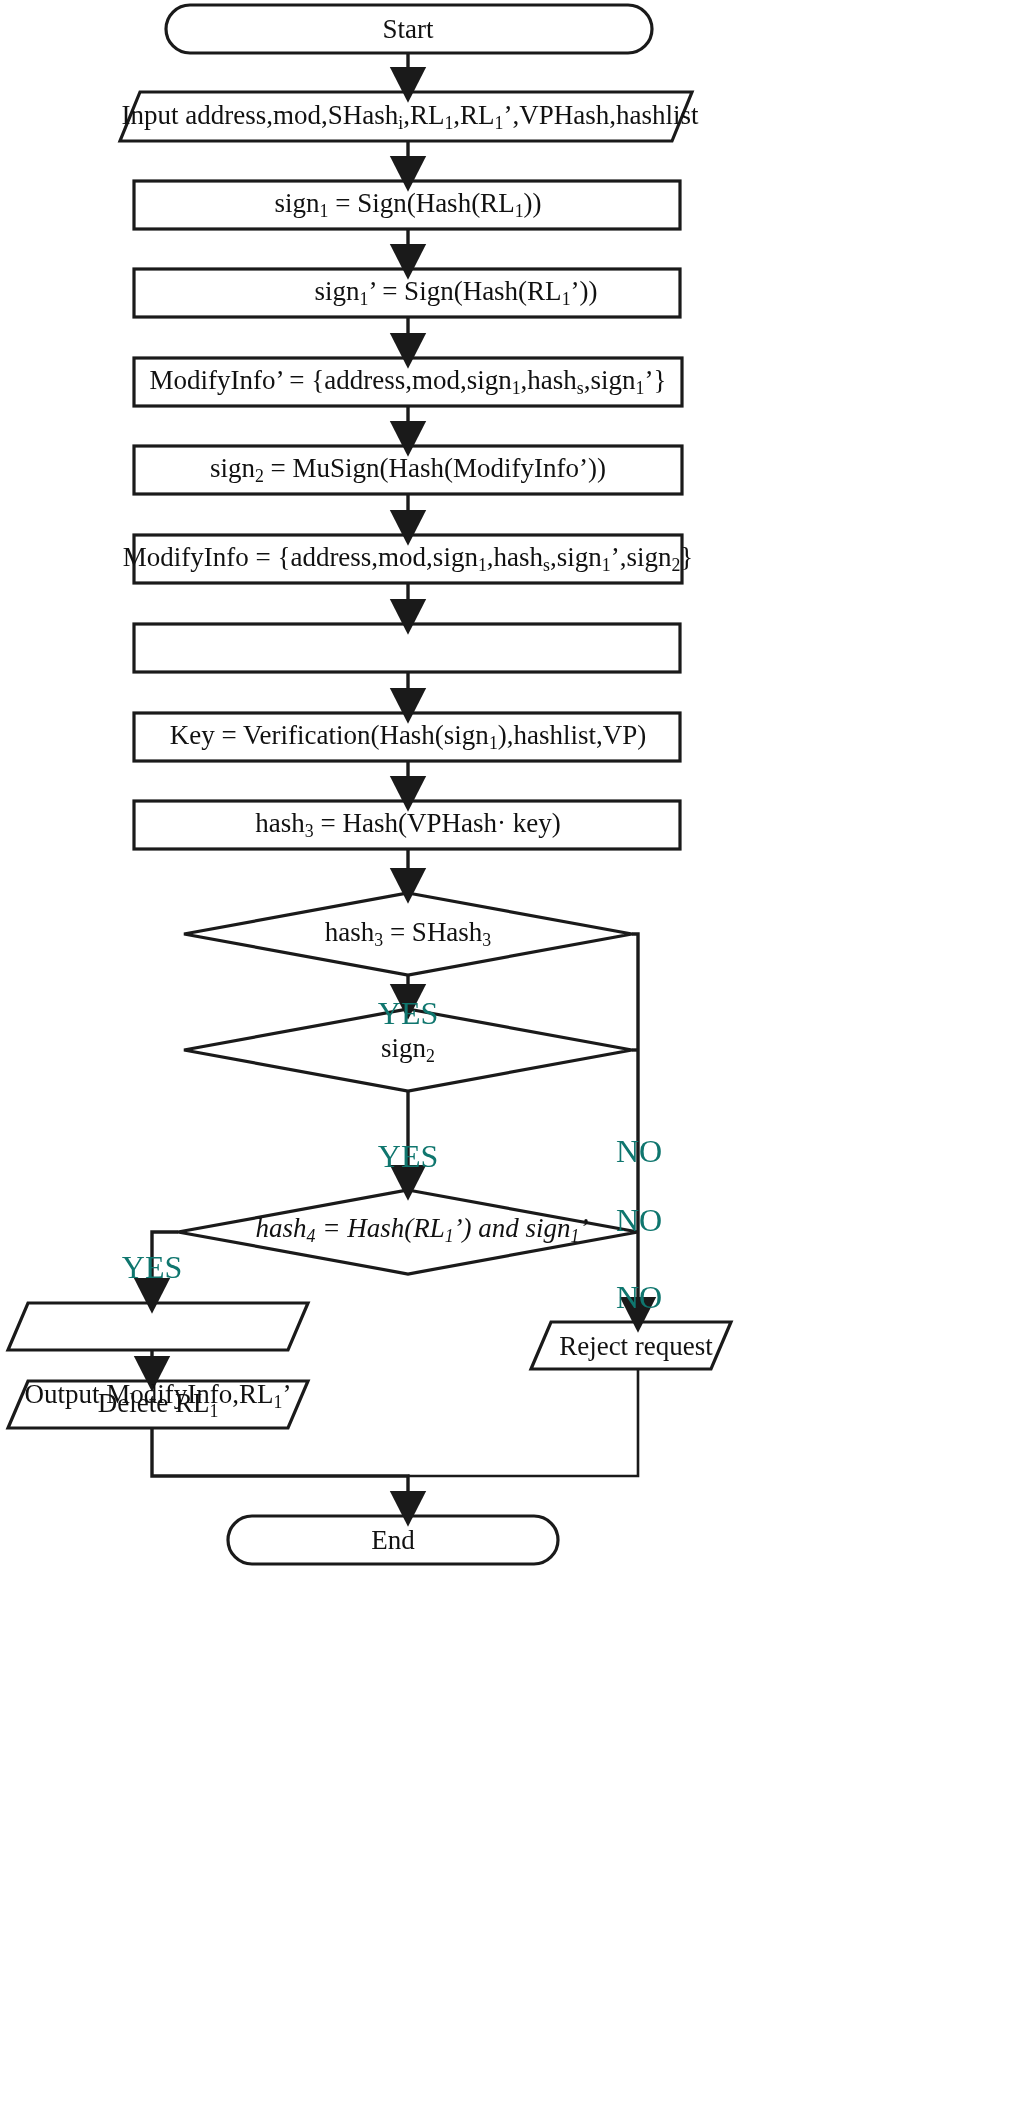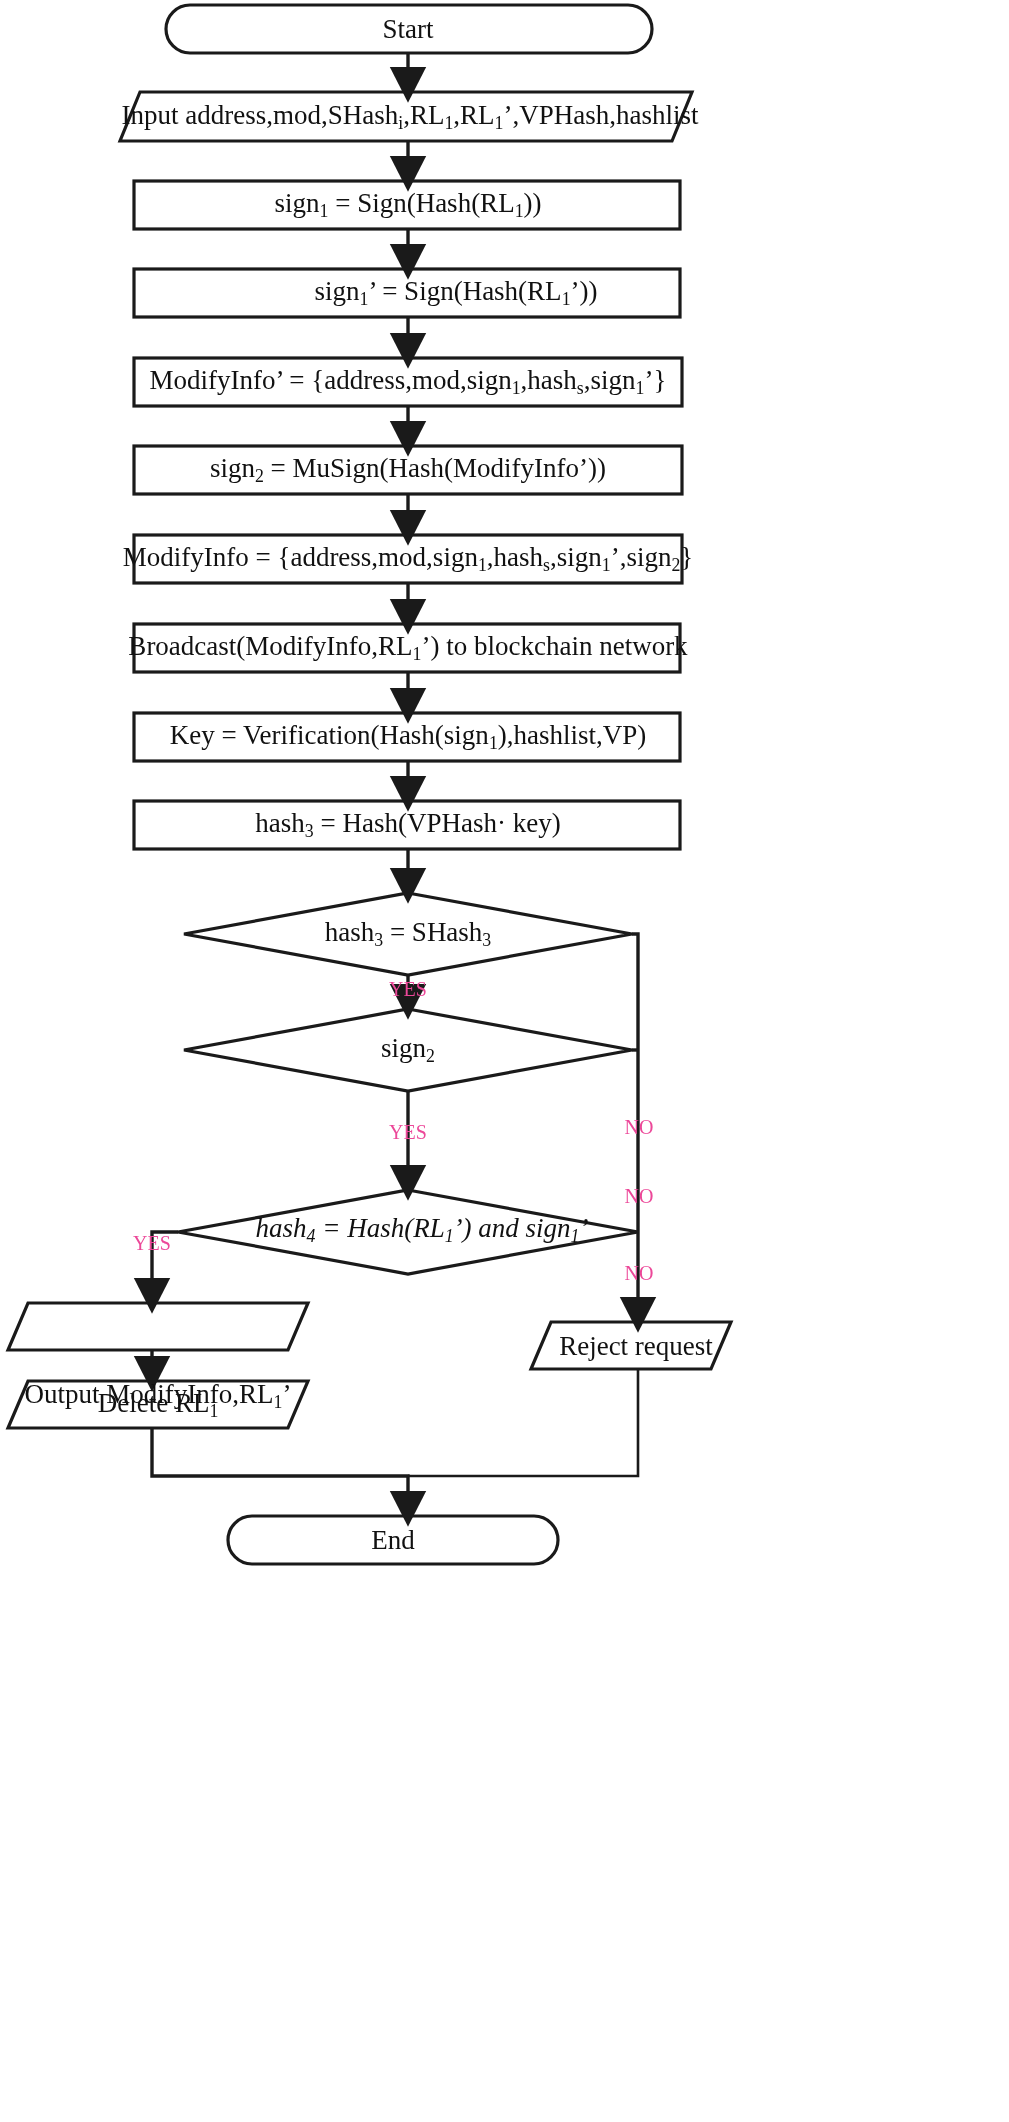--- a/index.html
+++ b/index.html
@@ -6,22 +6,22 @@
   body{font-family:"Liberation Serif","DejaVu Serif",serif;}
   #canvas{position:relative;width:936px;height:2122px;background:#fff;overflow:hidden;}
   svg{position:absolute;left:0;top:0;width:1009px;height:2122px;}
   .shp{fill:#fff;stroke:#1a1a1a;stroke-width:3.2;}
   .term{fill:#fff;stroke:#1a1a1a;stroke-width:3.2;}
   .conn{stroke:#1a1a1a;stroke-width:3.4;fill:none;}
   .conn-thin{stroke:#1a1a1a;stroke-width:2.6;fill:none;}
   .lbl{position:absolute;font-size:27px;color:#111;white-space:nowrap;
        transform:translate(-50%,-50%);line-height:1.05;}
   .lbl sub{font-size:0.66em;vertical-align:-0.28em;}
-  .flag{position:absolute;font-size:20px;color:#ec4899;white-space:nowrap;
-        transform:translate(-50%,-50%);}
+  .flag{position:absolute;font-size:32px;color:#0f766e;white-space:nowrap;
+        transform:translate(-50%,-50%);margin-top:24px;}
 </style>
 </head>
 <body>
 
 <div id="canvas">
 
   <svg viewBox="0 0 1009 2122">
     <defs>
       <marker id="ah" markerWidth="13" markerHeight="13" refX="5.4" refY="6" orient="auto" markerUnits="strokeWidth">
         <path d="M0,0.6 L10.6,6 L0,11.4 z" fill="#1a1a1a"></path>
@@ -95,23 +95,20 @@
   </div>
 
   <div class="lbl" style="left:408px;top:470px;">
     sign<sub>2</sub> = MuSign(Hash(ModifyInfo’))
   </div>
 
   <div class="lbl" style="left:408px;top:559px;">
     ModifyInfo = {address,mod,sign<sub>1</sub>,hash<sub>s</sub>,sign<sub>1</sub>’,sign<sub>2</sub>}
   </div>
 
-  <div class="lbl" style="left:408px;top:648px;">
-    Broadcast(ModifyInfo,RL<sub>1</sub>’) to blockchain network
-  </div>
 
   <div class="lbl" style="left:408px;top:737px;">
     Key = Verification(Hash(sign<sub>1</sub>),hashlist,VP)
   </div>
 
   <div class="lbl" style="left:408px;top:825px;font-family:Liberation Serif, serif;">
     hash<sub>3</sub> = Hash(VPHash· key)
   </div>
 
   <div class="lbl" style="left:408px;top:934px;">

